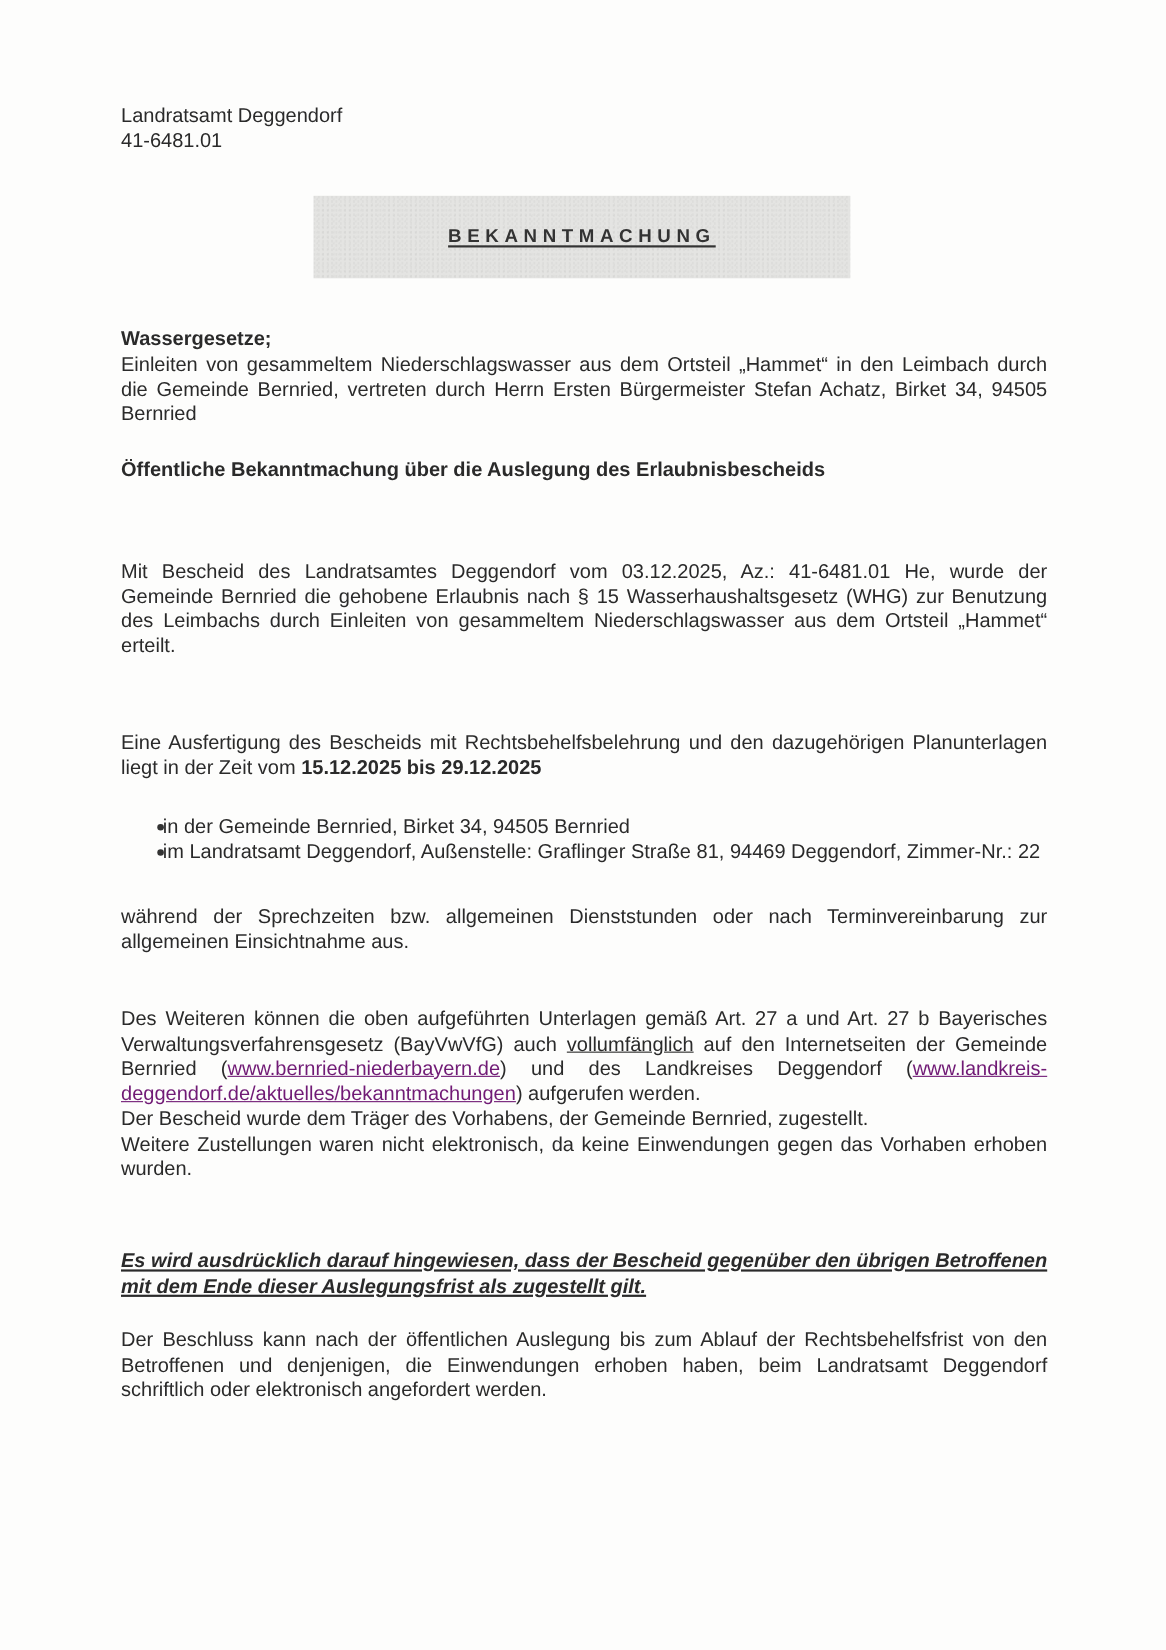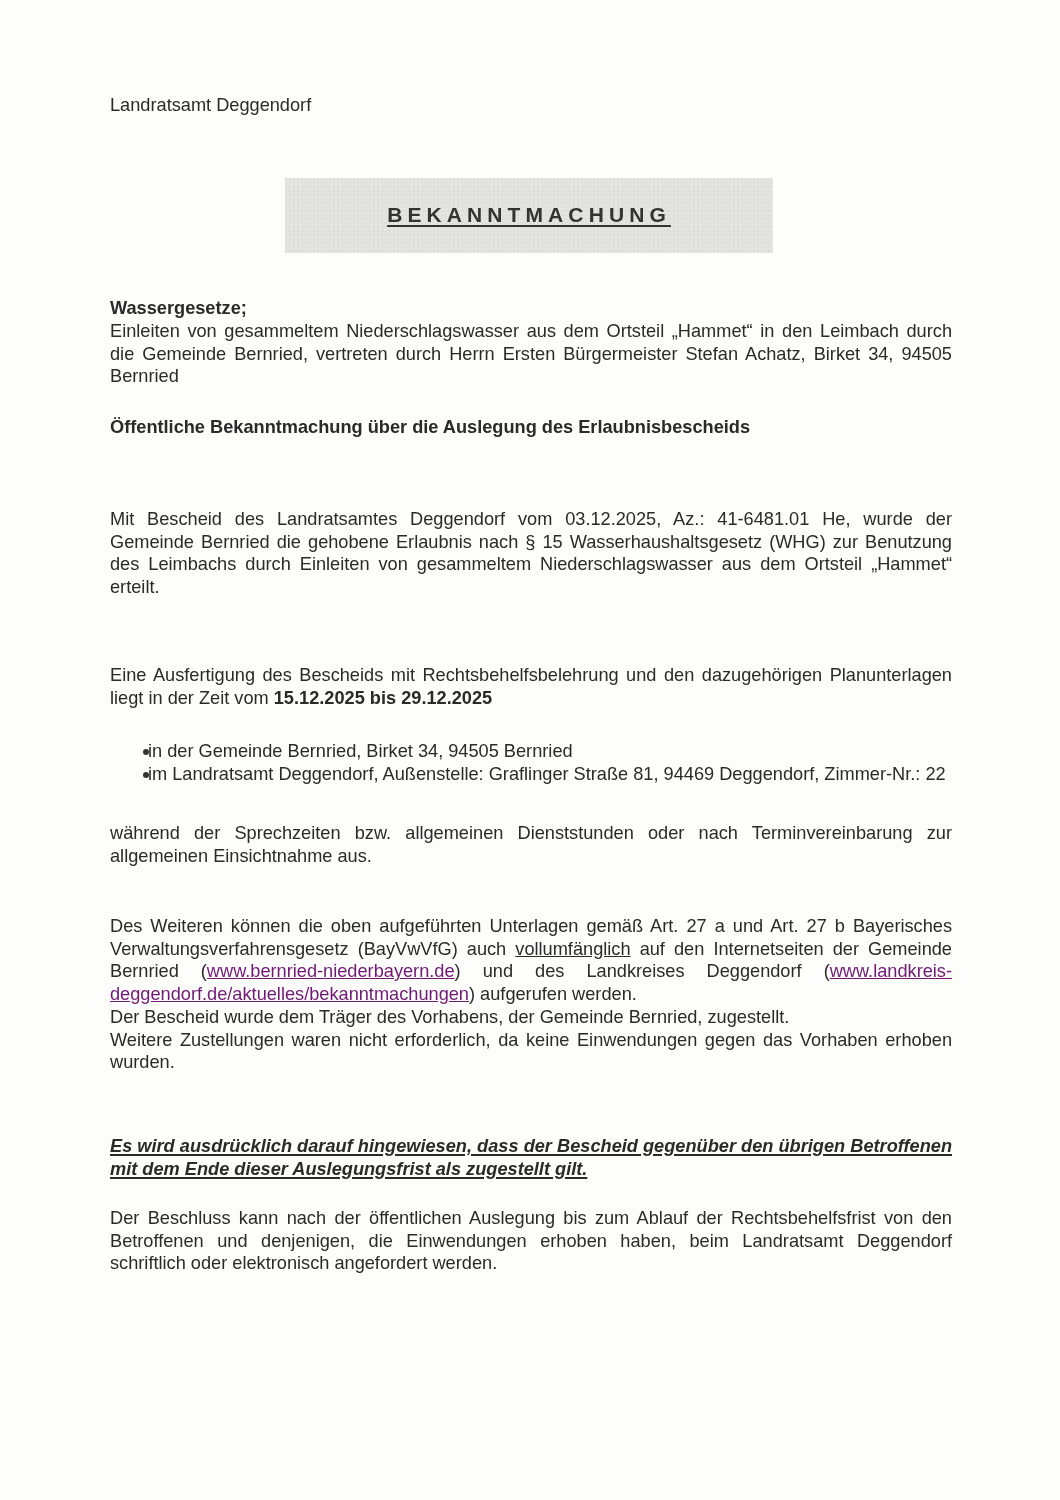--- a/index.html
+++ b/index.html
@@ -34,21 +34,21 @@
       radial-gradient(circle at 20% 30%, rgba(0,0,0,0.03) 1px, transparent 1px),
       radial-gradient(circle at 70% 60%, rgba(0,0,0,0.03) 1px, transparent 1px);
     background-size: 4px 4px, 5px 5px;
   }
   .banner-title {
     position: absolute;
     left: 0; right: 0;
     top: 26px;
     text-align: center;
     font-weight: bold;
-    font-size: 21px;
+    font-size: 17px;
     letter-spacing: 5.1px;
     color: #333;
   }
   .banner-title span {
     text-decoration: underline;
     text-decoration-thickness: 2px;
     text-underline-offset: 3px;
   }
   .bold { font-weight: bold; }
   .subject-heading { top: 297px; font-weight: bold; }
@@ -88,20 +88,21 @@
   .link { text-decoration: underline; color: #701a75; cursor: pointer; }
   .ul { text-decoration: underline; }
 </style>
 </head>
 <body>
 
 <div class="page">
 
   <div class="abs header-block">
     <div>Landratsamt Deggendorf</div>
+    <div>41-6481.01</div>
   </div>
 
   <div class="banner">
     <div class="banner-title">
       <span>BEKANNTMACHUNG</span>
     </div>
   </div>
 
   <div class="abs subject-heading">Wassergesetze;</div>
   <div class="abs subject-text justify">Einleiten von gesammeltem Niederschlagswasser aus dem Ortsteil „Hammet“ in den Leimbach durch die Gemeinde Bernried, vertreten durch Herrn Ersten Bürgermeister Stefan Achatz, Birket 34, 94505 Bernried</div>
@@ -126,20 +127,20 @@
   </div>
 
   <div class="abs p3 justify">während der Sprechzeiten bzw. allgemeinen Dienststunden oder nach Terminvereinbarung zur allgemeinen Einsichtnahme aus.</div>
 
   <div class="abs p4 justify">
     <span>Des Weiteren können die oben aufgeführten Unterlagen gemäß Art. 27 a und Art. 27 b Bayerisches Verwaltungsverfahrensgesetz (BayVwVfG) auch </span><span class="ul">vollumfänglich</span><span> auf den Internetseiten der Gemeinde Bernried (</span><a class="link">www.bernried-niederbayern.de</a><span>) und des Landkreises Deggendorf (</span><a class="link">www.landkreis-deggendorf.de/aktuelles/bekanntmachungen</a><span>) aufgerufen werden.</span>
   </div>
 
   <div class="abs p5 justify">
     <div>Der Bescheid wurde dem Träger des Vorhabens, der Gemeinde Bernried, zugestellt.</div>
-    <div class="justify">Weitere Zustellungen waren nicht erforderlich, da keine Einwendungen gegen das Vorhaben erhoben wurden.</div>
+    <div class="justify">Weitere Zustellungen waren nicht elektronisch, da keine Einwendungen gegen das Vorhaben erhoben wurden.</div>
   </div>
 
   <div class="abs notice justify">Es wird ausdrücklich darauf hingewiesen, dass der Bescheid gegenüber den übrigen Betroffenen mit dem Ende dieser Auslegungsfrist als zugestellt gilt.</div>
 
   <div class="abs p6 justify">Der Beschluss kann nach der öffentlichen Auslegung bis zum Ablauf der Rechtsbehelfsfrist von den Betroffenen und denjenigen, die Einwendungen erhoben haben, beim Landratsamt Deggendorf schriftlich oder elektronisch angefordert werden.</div>
 
 </div>
 
 </body></html>

